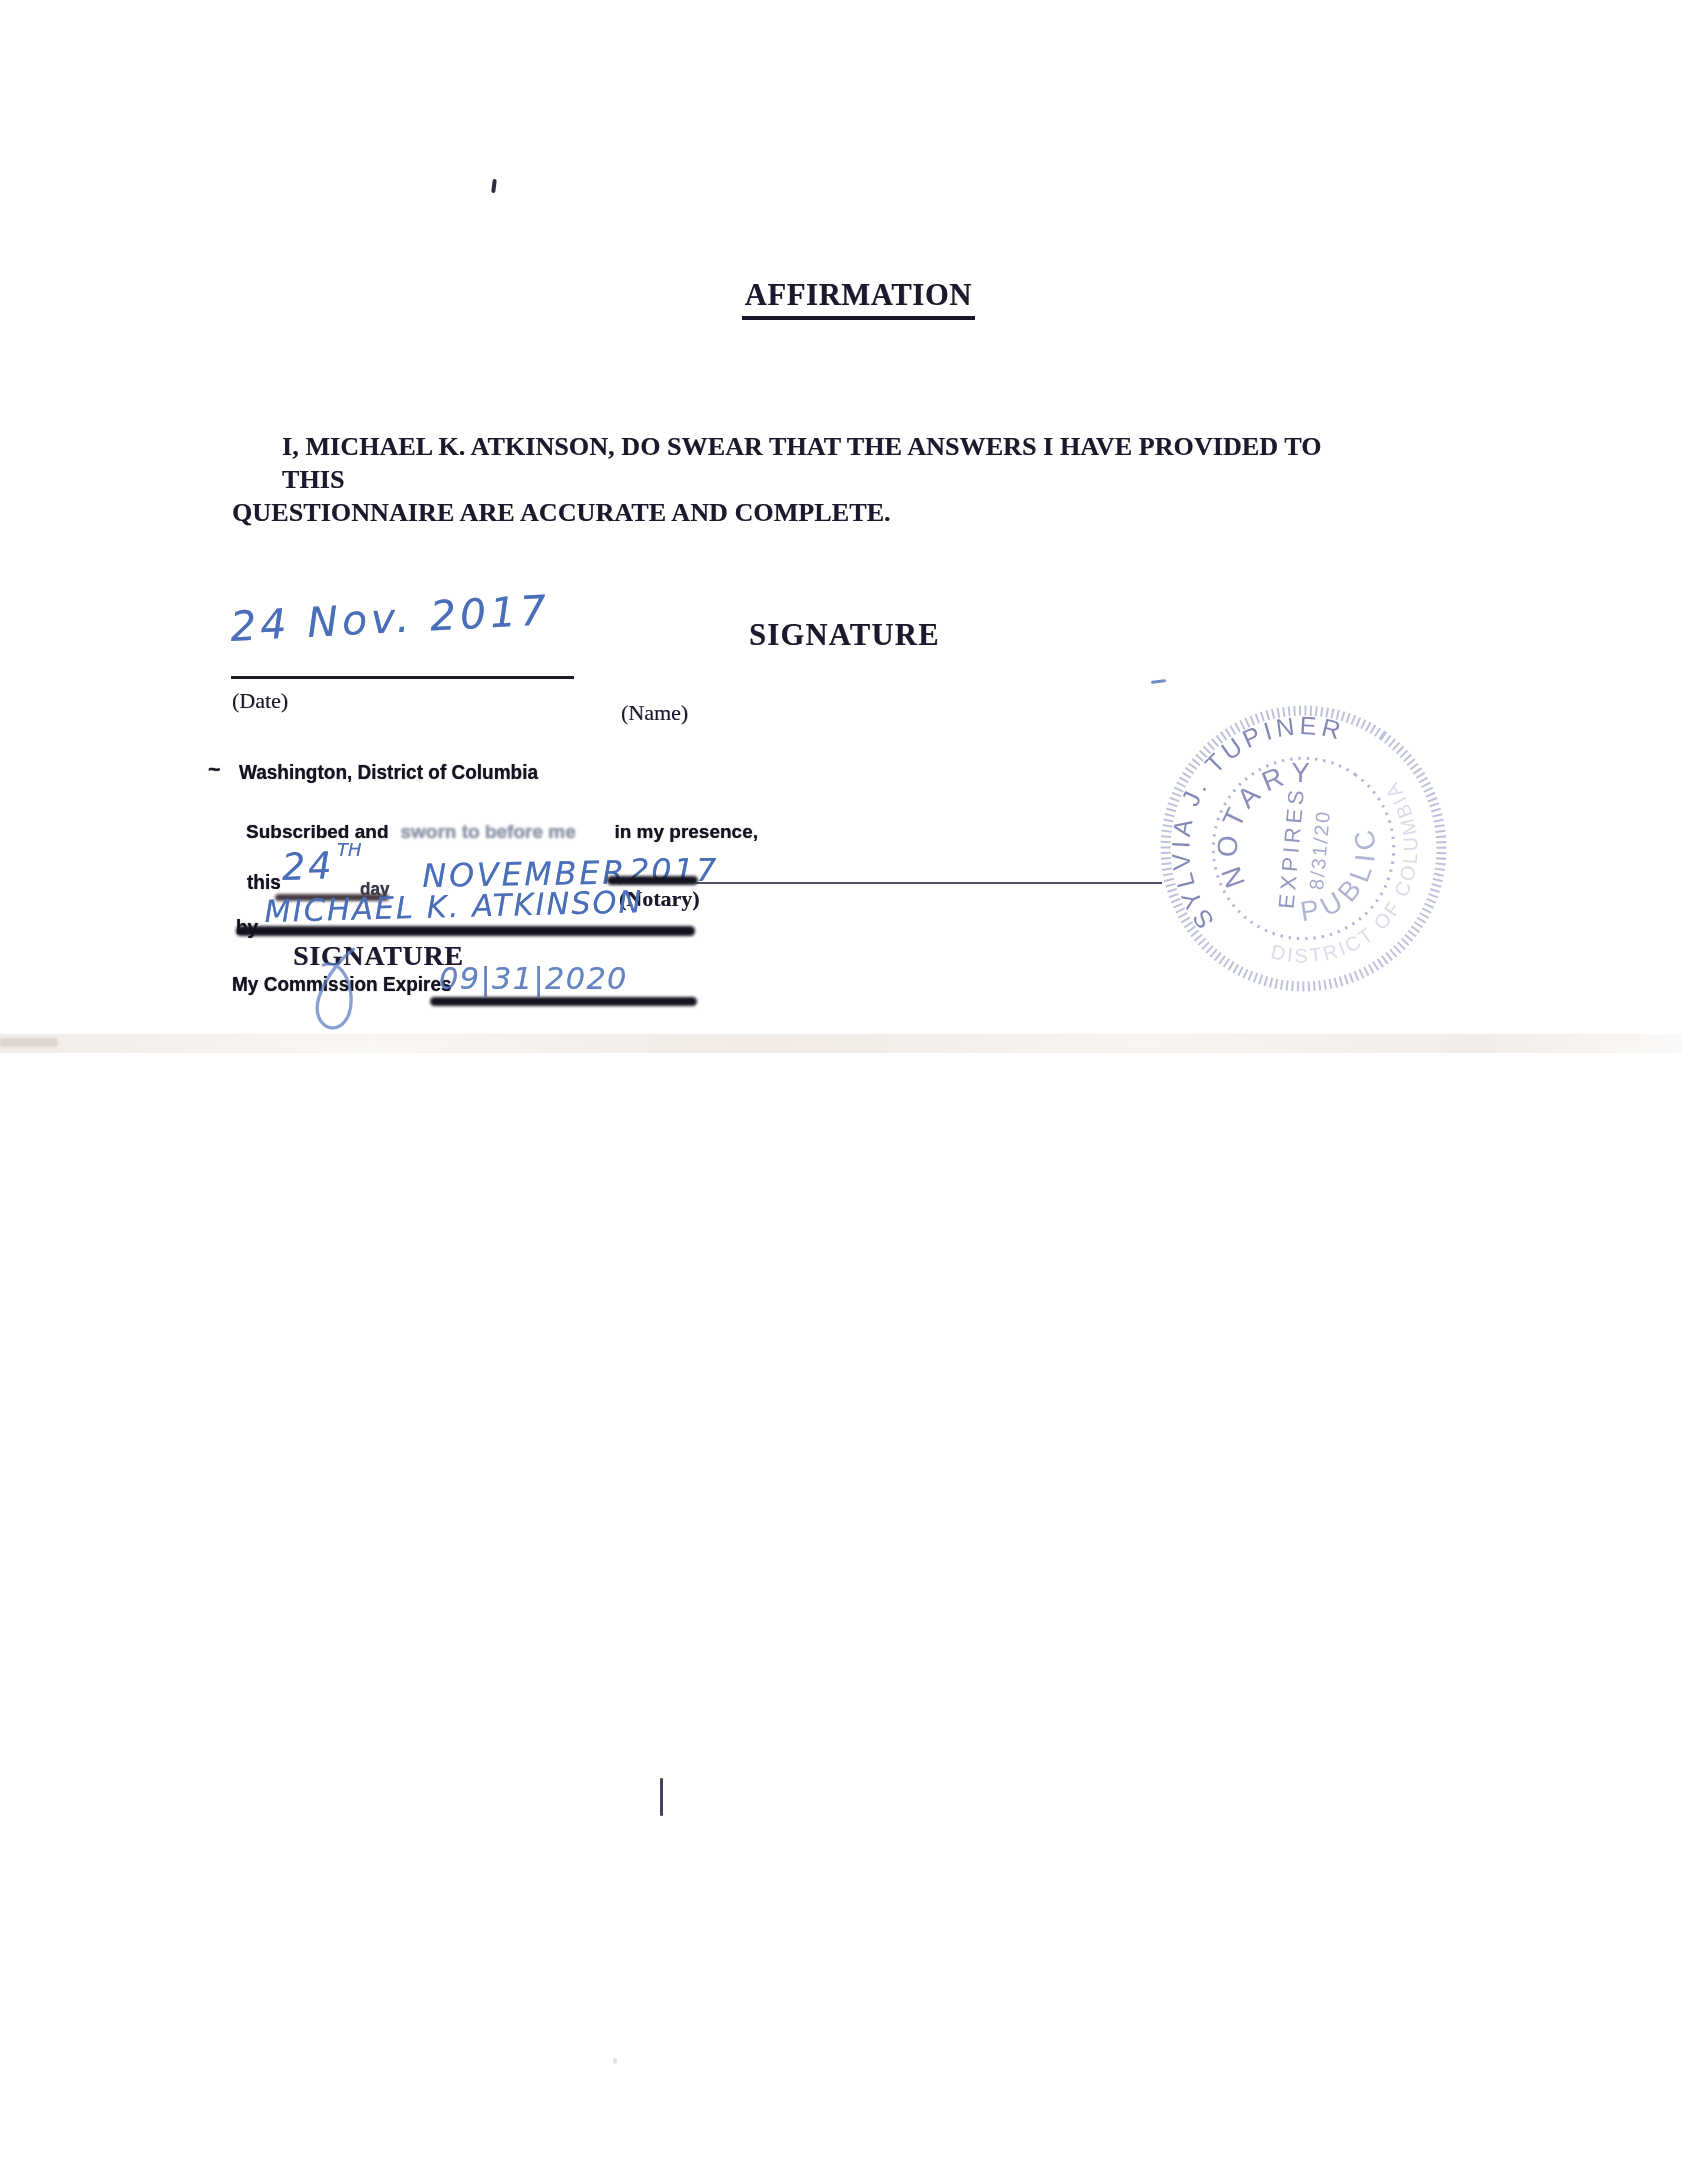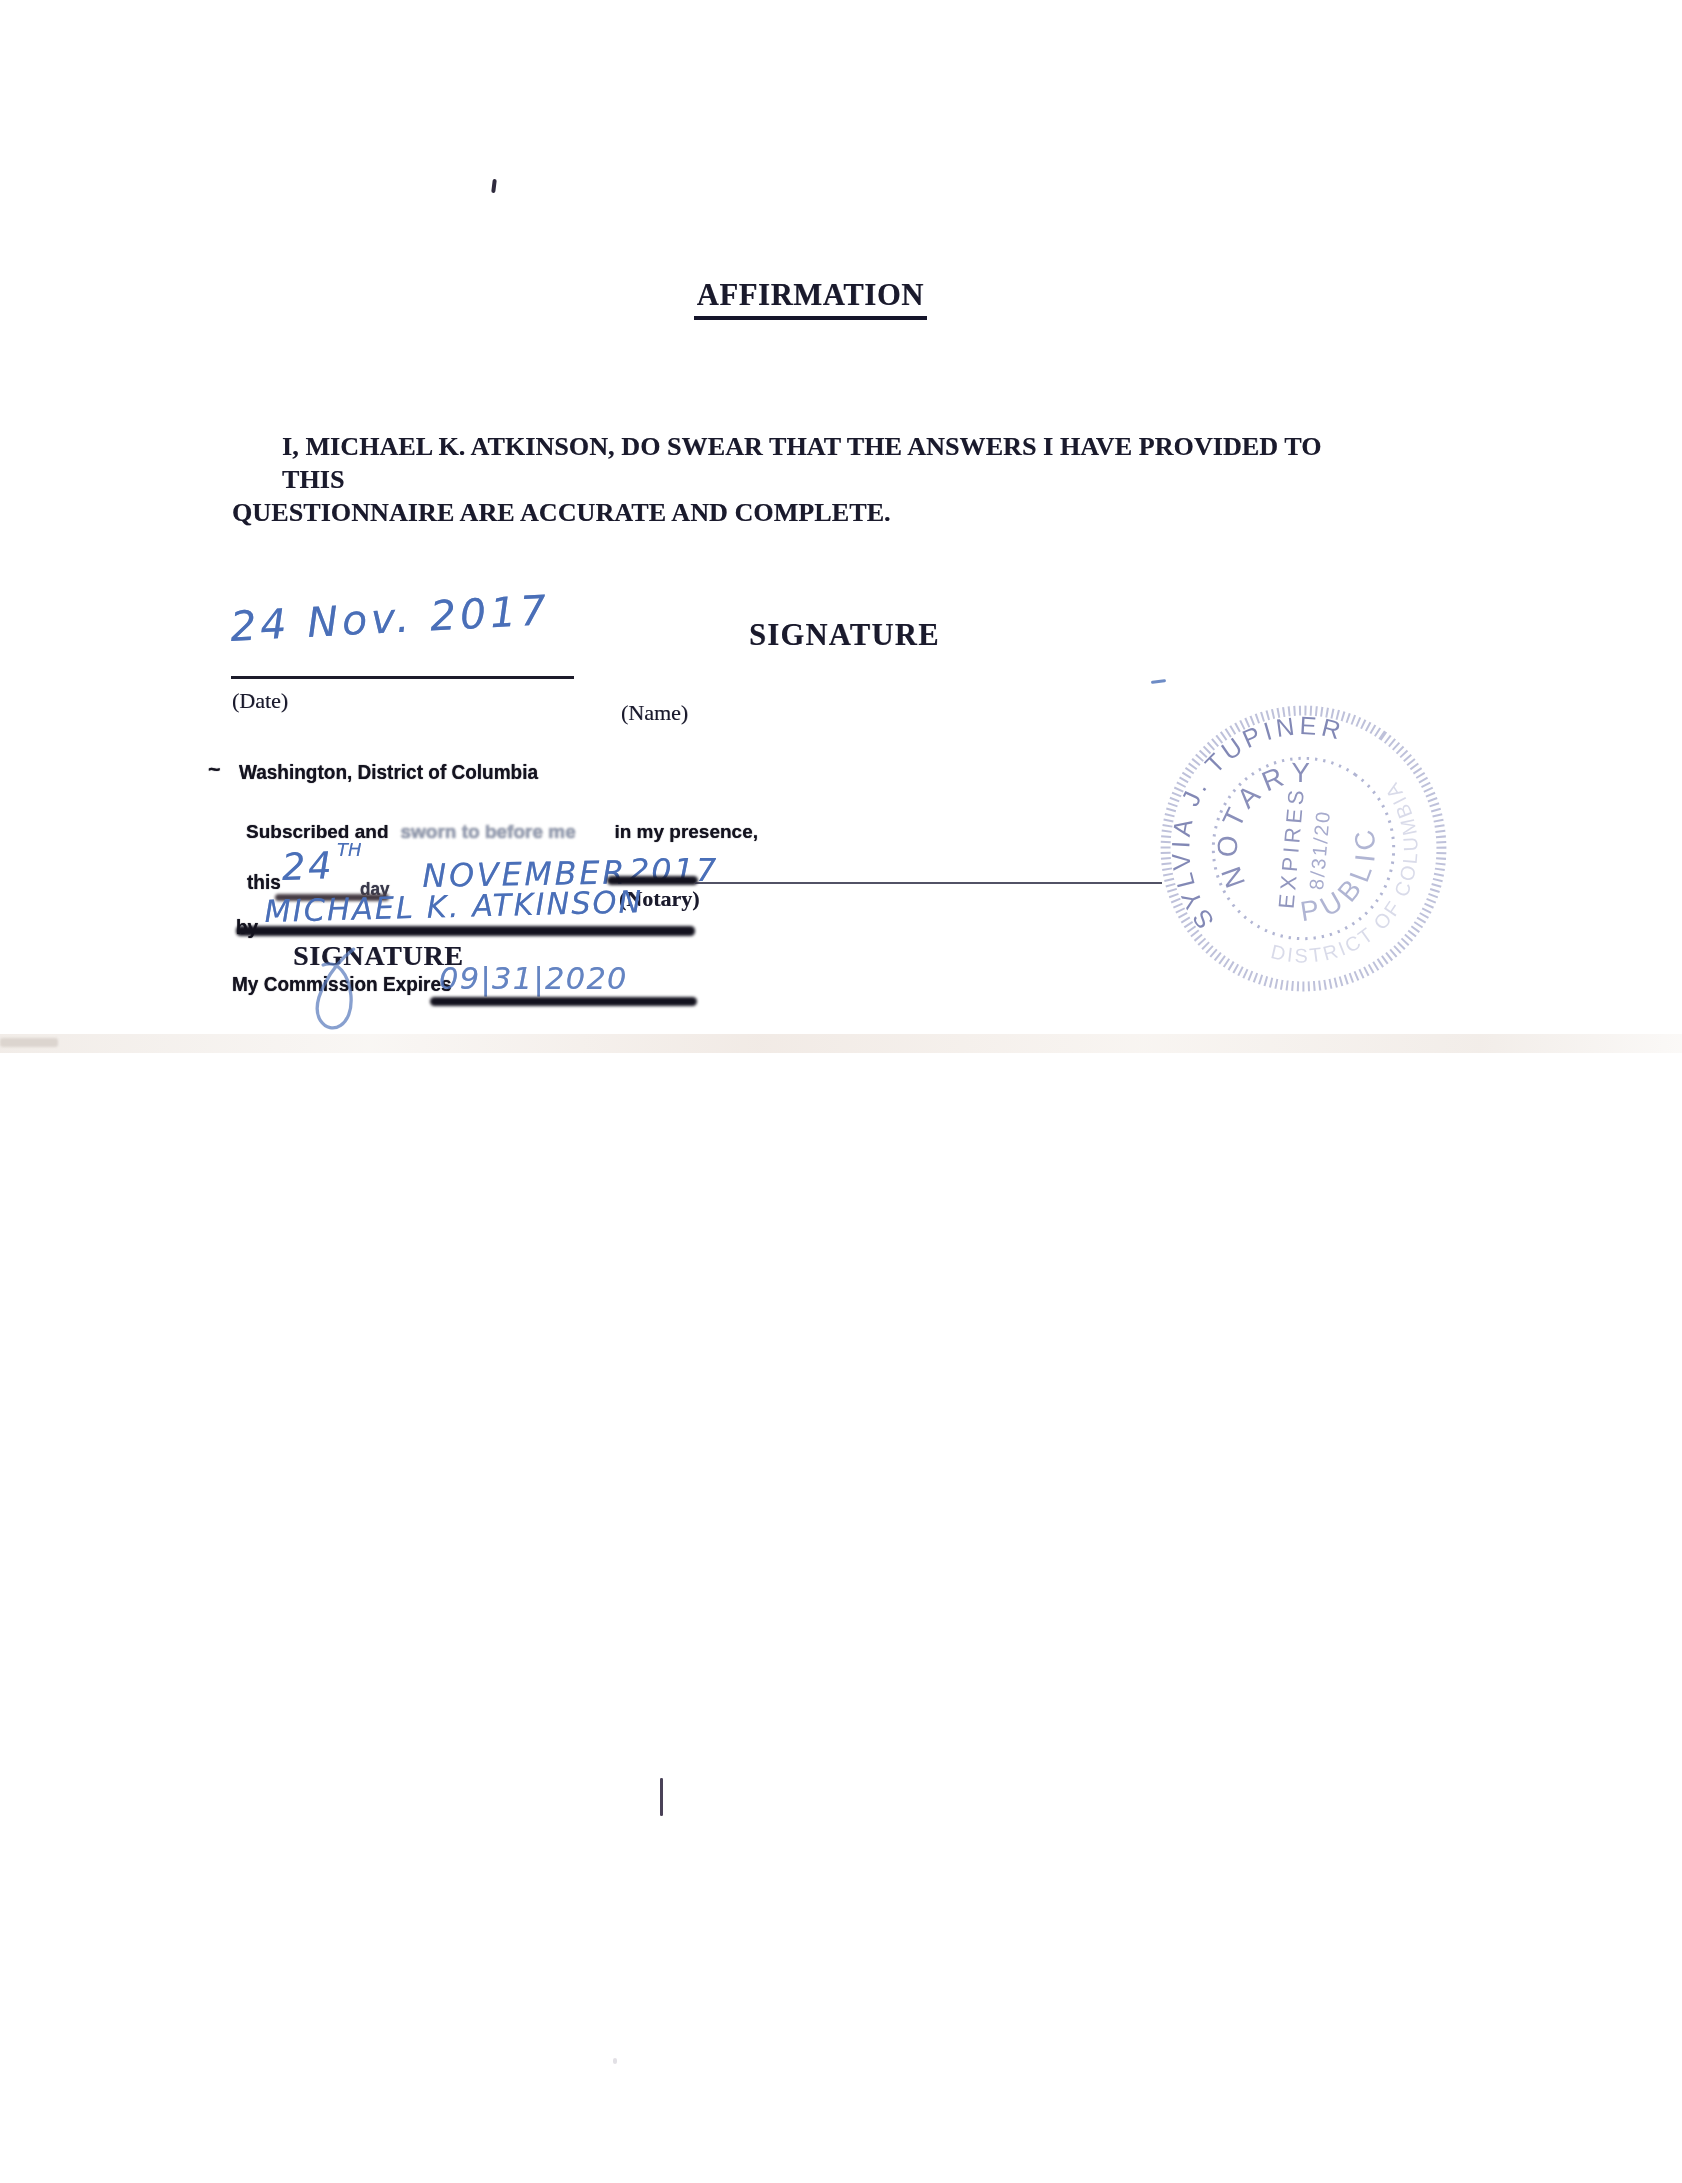--- a/index.html
+++ b/index.html
@@ -17,20 +17,21 @@
     font-family:"Liberation Serif",serif;
     color:var(--ink);
   }
   .abs{position:absolute;}
   .serif{font-family:"Liberation Serif",serif;color:var(--ink);}
   .doc-title{
     font-weight:bold;font-size:30.5px;letter-spacing:0.7px;
     border-bottom:4.6px solid #15152a;
     padding:0 2.7px 4px 2.7px;
     text-shadow:0.4px 0.4px 0.5px rgba(20,20,45,.55);
+    margin-left:48px;
   }
   .para{
     font-size:26px;line-height:33px;font-weight:600;
     letter-spacing:0.1px;
     text-shadow:0.3px 0.3px 0.5px rgba(20,20,45,.5);
   }
   .heading{
     font-weight:bold;font-size:30.5px;letter-spacing:1.3px;
     text-shadow:0.4px 0.4px 0.5px rgba(20,20,45,.5);
   }

